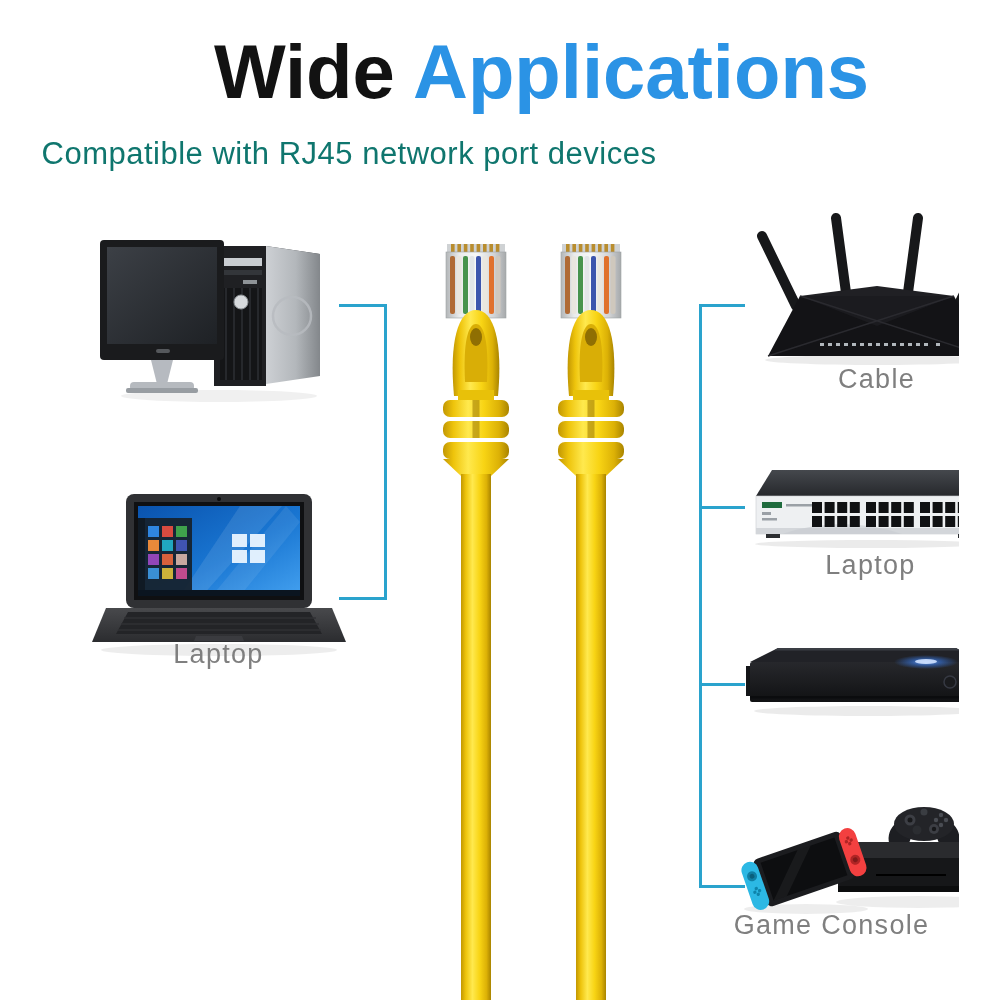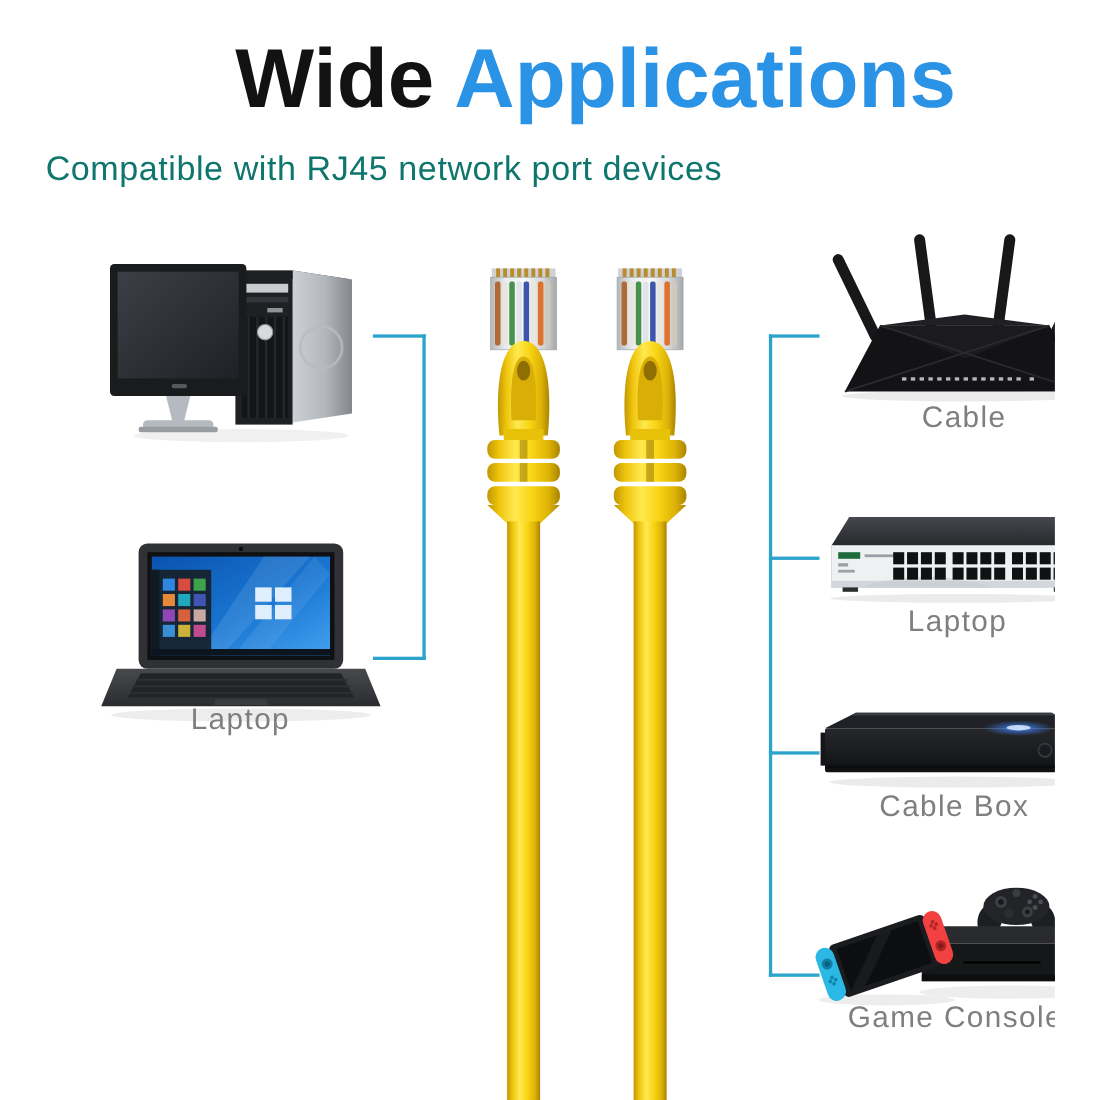--- a/index.html
+++ b/index.html
@@ -343,21 +343,20 @@
       <polygon points="34,8 212,8 216,10.5 30,10.5" fill="#3a3d44"></polygon>
       <rect x="2" y="26" width="7" height="30" fill="#141518"></rect>
       <rect x="239" y="26" width="7" height="30" fill="#0e0f11"></rect>
       <rect x="6" y="22" width="234" height="40" rx="2" fill="url(#gBox)"></rect>
       <rect x="6" y="56" width="234" height="2.5" fill="#0b0c0e"></rect>
       <ellipse cx="182" cy="22" rx="32" ry="7" fill="url(#gGlow)"></ellipse>
       <ellipse cx="182" cy="21.5" rx="11" ry="2.5" fill="#cfe1ff" opacity="0.9"></ellipse>
       <circle cx="206" cy="42" r="6" fill="#1a1b1e" stroke="#363943" stroke-width="1.5"></circle>
     </svg>
   </figure>
-  <figcaption class="device-label" style="left:702px; top:706px; width:248px;">Cable Box</figcaption>
 
   <figure style="left:694px; top:790px; width:266px; height:116px;">
     <svg viewBox="0 0 266 116">
       <ellipse cx="70" cy="107" rx="62" ry="5" fill="#000" opacity="0.07"></ellipse>
       <ellipse cx="182" cy="100" rx="82" ry="6" fill="#000" opacity="0.07"></ellipse>
 
       <g transform="translate(148,2)">
         <ellipse cx="16" cy="32" rx="11" ry="15" fill="#1d1e22" transform="rotate(18 16 32)"></ellipse>
         <ellipse cx="64" cy="32" rx="11" ry="15" fill="#1d1e22" transform="rotate(-18 64 32)"></ellipse>
         <ellipse cx="40" cy="20" rx="30" ry="17" fill="#232428"></ellipse>
@@ -396,15 +395,15 @@
         <rect x="103" y="0" width="17" height="50" rx="8.5" fill="#f34040"></rect>
         <circle cx="111.5" cy="33" r="5" fill="#b02525"></circle>
           <circle cx="111.5" cy="33" r="2.4" fill="#821a1a"></circle>
         <circle cx="109" cy="13" r="1.7" fill="#b02525"></circle>
           <circle cx="114" cy="13" r="1.7" fill="#b02525"></circle>
         <circle cx="111.5" cy="10" r="1.7" fill="#b02525"></circle>
           <circle cx="111.5" cy="16" r="1.7" fill="#b02525"></circle>
       </g>
     </svg>
   </figure>
-  <figcaption class="device-label" style="left:694px; top:898px; width:266px;">Game Console</figcaption>
+  <figcaption class="device-label" style="left:657px; top:898px; width:266px;">Game Console</figcaption>
 
 </div>
 
 </body></html>

